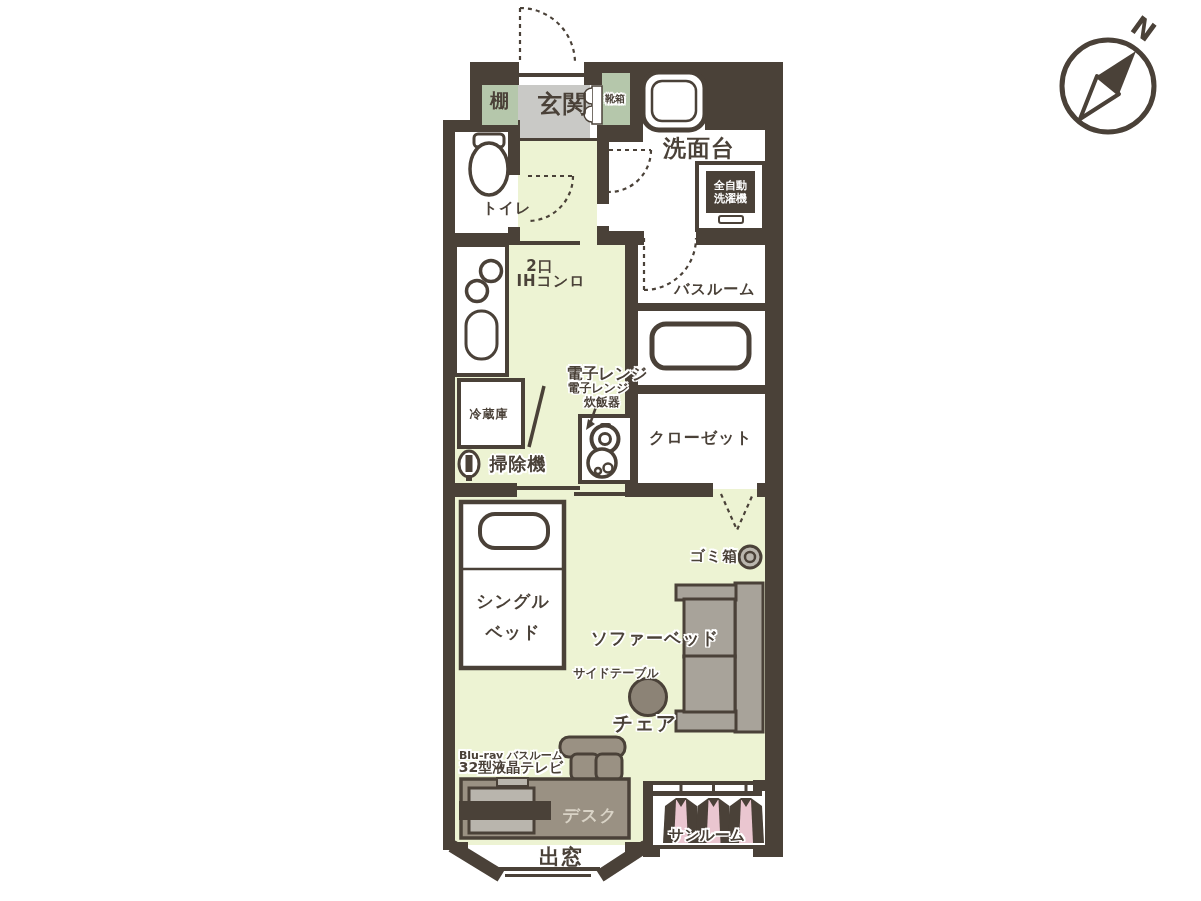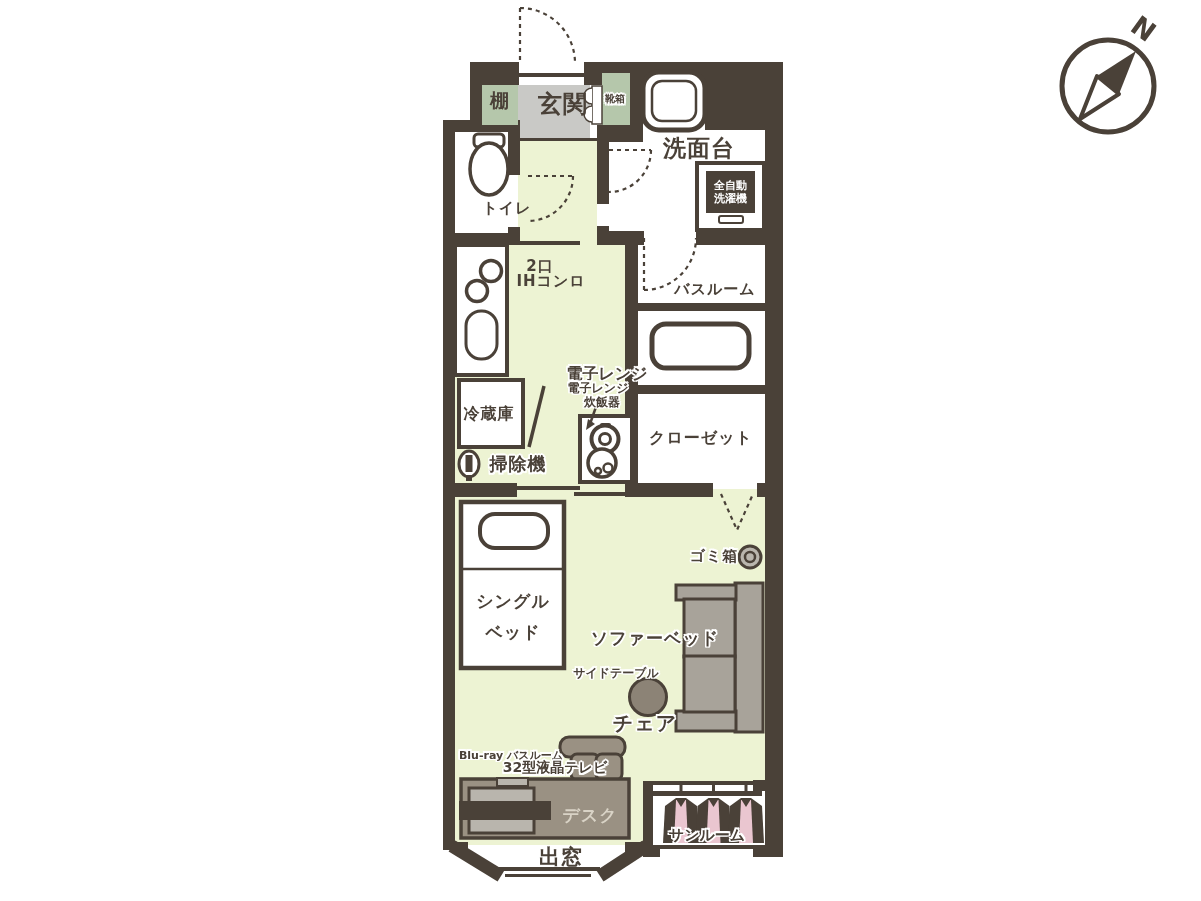--- a/index.html
+++ b/index.html
@@ -215,32 +215,32 @@
 <div class="lbl" style="left:500px;top:101px;font-size:19px;">棚</div>
 <div class="lbl" style="left:555px;top:104px;font-size:24px;margin-left:8px;">玄関</div>
 <div class="lbl out" style="left:615px;top:99px;font-size:10px;letter-spacing:0;">靴箱</div>
 <div class="lbl" style="left:699px;top:148px;font-size:23px;text-align:right;">洗面台</div>
 <div class="lbl white" style="left:730.5px;top:185px;font-size:11px;">全自動</div>
 <div class="lbl white" style="left:730.5px;top:198px;font-size:11px;">洗濯機</div>
 <div class="lbl" style="left:476px;top:208px;font-size:15px;margin-left:31px;">トイレ</div>
 <div class="lbl" style="left:540px;top:266px;font-size:15px;">2口</div>
 <div class="lbl" style="left:551px;top:281px;font-size:15px;">IHコンロ</div>
 <div class="lbl" style="left:715px;top:289px;font-size:15px;">バスルーム</div>
-<div class="lbl" style="left:489px;top:414px;font-size:16px;">冷蔵庫</div>
+<div class="lbl" style="left:489px;top:414px;font-size:12px;">冷蔵庫</div>
 <div class="lbl out" style="left:598px;top:374px;font-size:16px;letter-spacing:0;padding-left:18px;">電子レンジ</div>
 <div class="lbl out" style="left:598px;top:388px;font-size:12px;letter-spacing:0;">電子レンジ</div>
 <div class="lbl out" style="left:602px;top:402px;font-size:12px;letter-spacing:0;">炊飯器</div>
 <div class="lbl out" style="left:518px;top:464px;font-size:18px;">掃除機</div>
 <div class="lbl" style="left:701px;top:438px;font-size:16px;">クローゼット</div>
 <div class="lbl out" style="left:714px;top:556px;font-size:15px;">ゴミ箱</div>
 <div class="lbl" style="left:513px;top:601px;font-size:17px;">シングル</div>
 <div class="lbl" style="left:513px;top:621px;font-size:17px;margin-top:11px;">ベッド</div>
 <div class="lbl out" style="left:655px;top:638px;font-size:17px;">ソファーベッド</div>
 <div class="lbl out" style="left:616px;top:673px;font-size:12px;letter-spacing:0;">サイドテーブル</div>
 <div class="lbl out" style="left:597px;top:723px;font-size:20px;margin-left:48px;">チェア</div>
 <div class="lbl out" style="left:511px;top:755px;font-size:11px;letter-spacing:0;">Blu-ray バスルーム</div>
-<div class="lbl out" style="left:511px;top:768px;font-size:14px;letter-spacing:0;margin-left:44px;">32型液晶テレビ</div>
+<div class="lbl out" style="left:511px;top:768px;font-size:14px;letter-spacing:0;">32型液晶テレビ</div>
 <div class="lbl" style="left:590px;top:815px;font-size:17px;color:var(--deskText);">デスク</div>
 <div class="lbl" style="left:561px;top:857px;font-size:21px;">出窓</div>
 <div class="lbl out" style="left:707px;top:835px;font-size:15px;letter-spacing:0;">サンルーム</div>
 <div class="lbl" style="left:1144px;top:29px;font-size:27px;transform:translate(-50%,-50%) rotate(36deg);">N</div>
 
 </div>
 
 </body></html>

